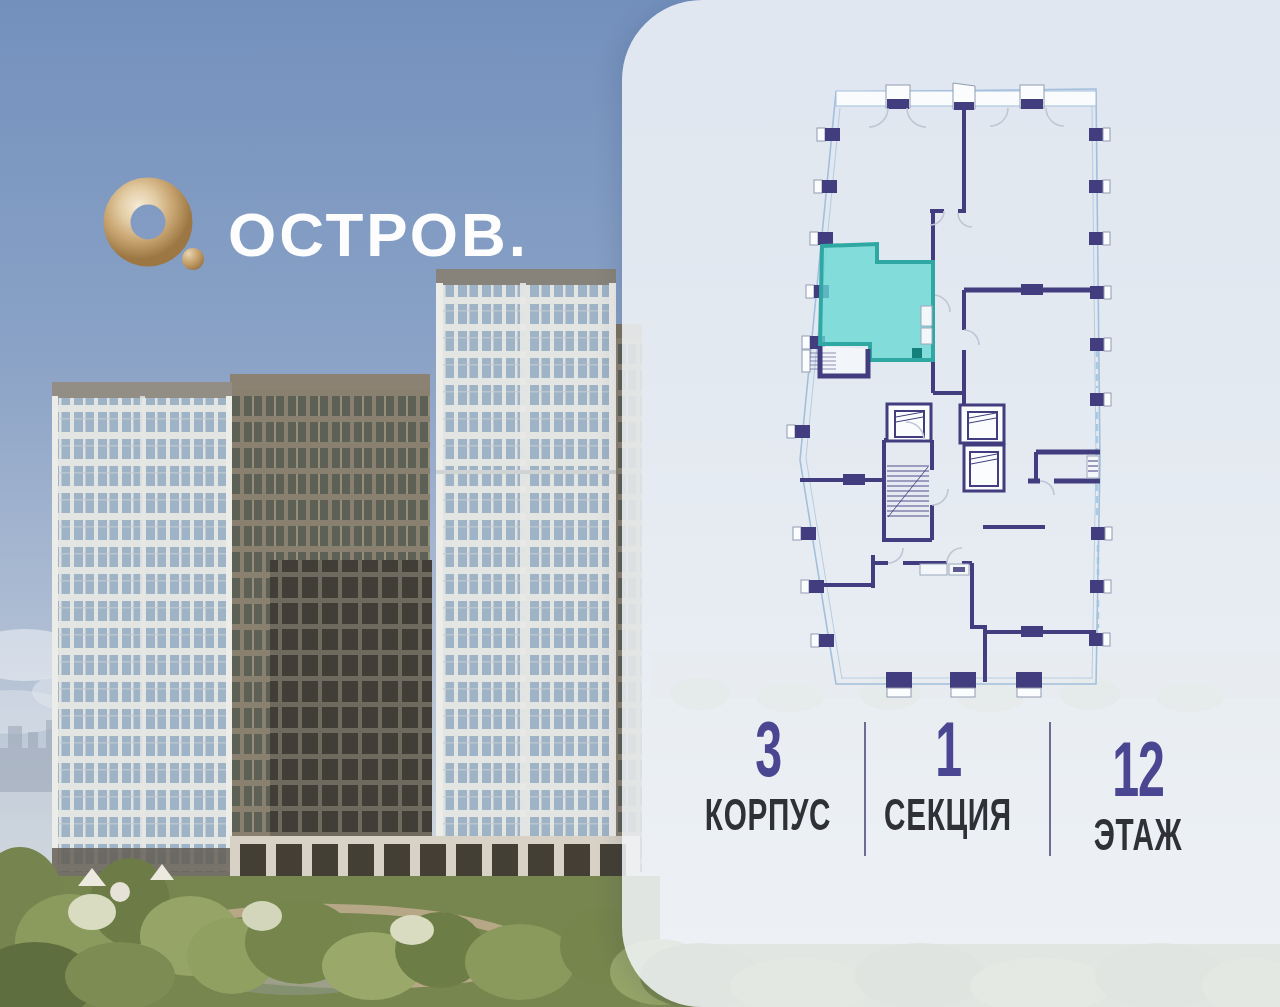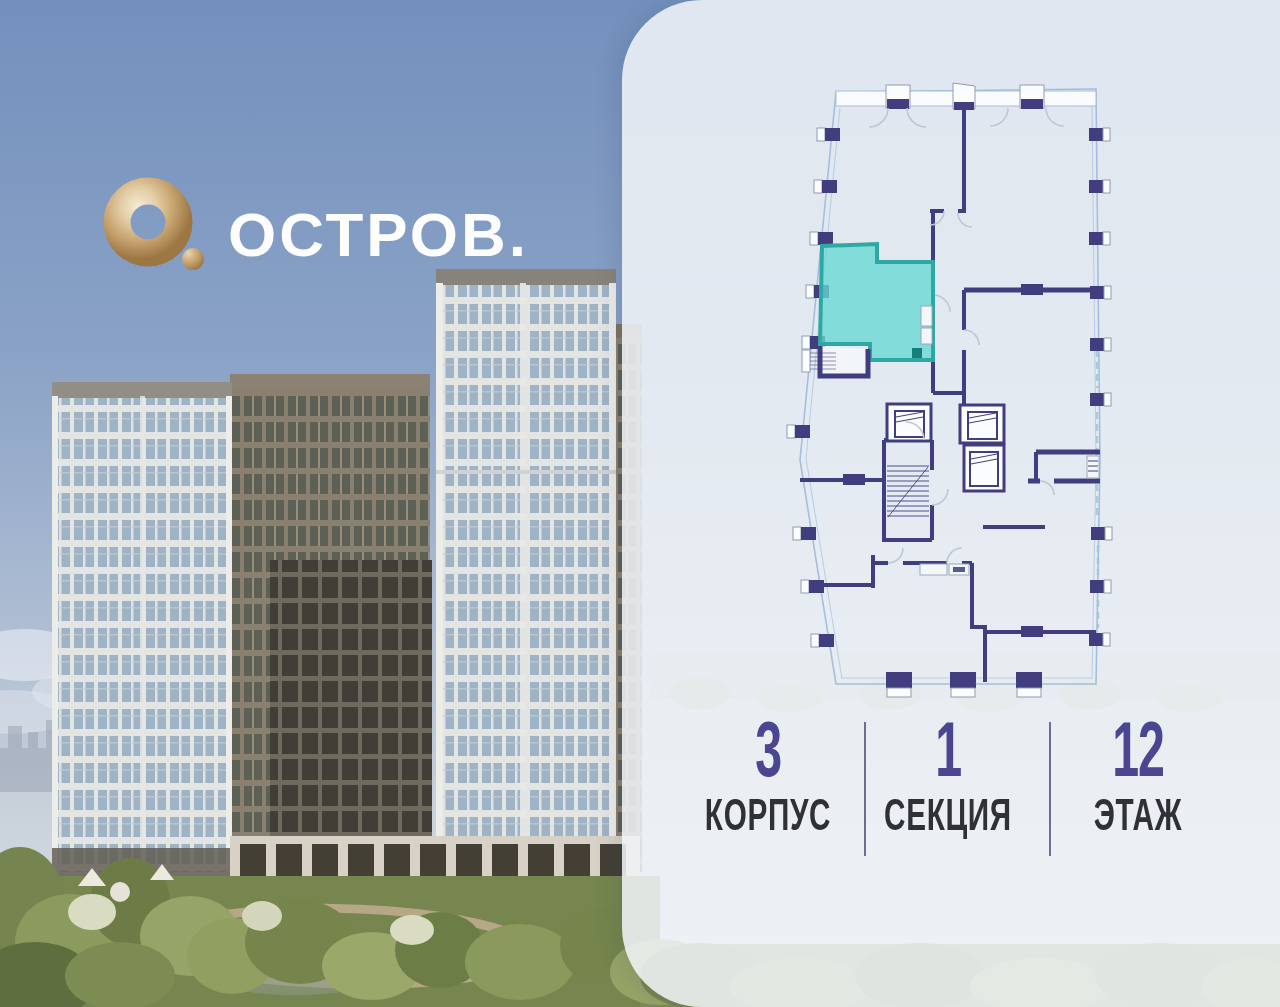--- a/index.html
+++ b/index.html
@@ -373,19 +373,19 @@
     <div class="info-col" style="left:658px;">
       <span class="info-value">3</span>
       <span class="info-label">КОРПУС</span>
     </div>
     <div class="info-divider" style="left:864px;"></div>
     <div class="info-col" style="left:838px;">
       <span class="info-value">1</span>
       <span class="info-label">СЕКЦИЯ</span>
     </div>
     <div class="info-divider" style="left:1049px;"></div>
-    <div class="info-col" style="left:1028px;">
+    <div class="info-col" style="left:1028px;margin-top:20px;">
       <span class="info-value">12</span>
       <span class="info-label">ЭТАЖ</span>
     </div>
   </div>
 
 </div>
 
 </body></html>

